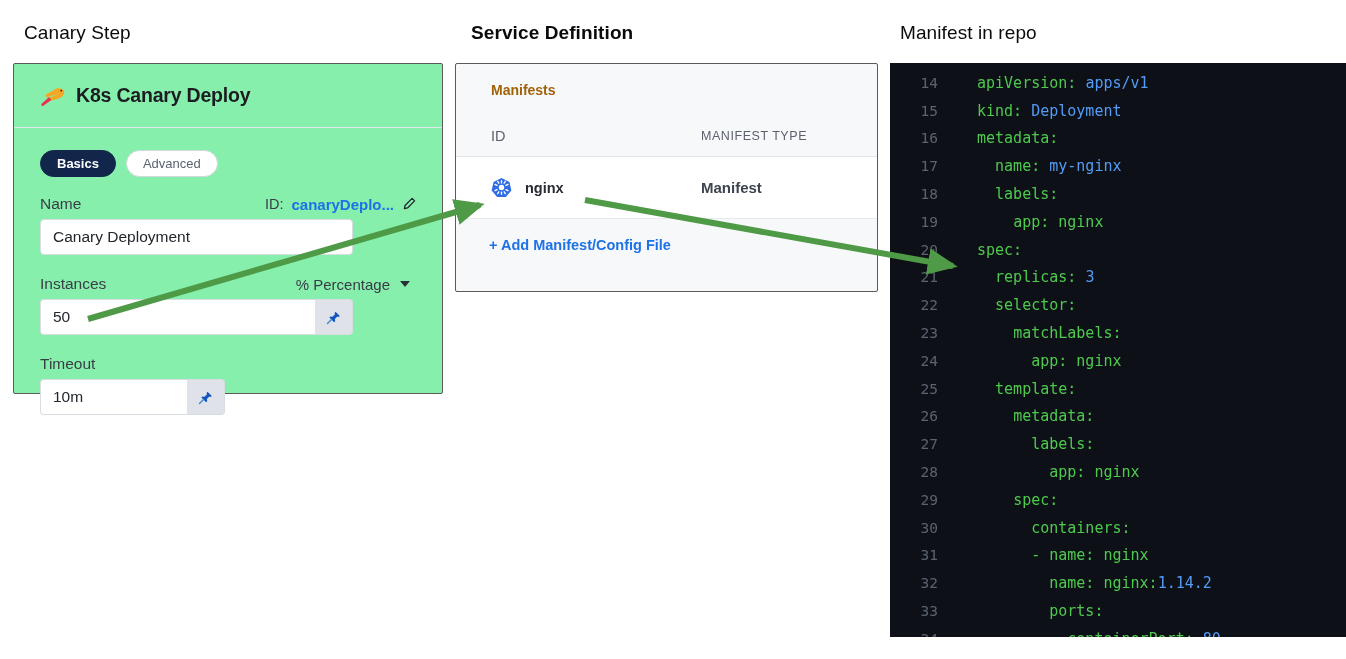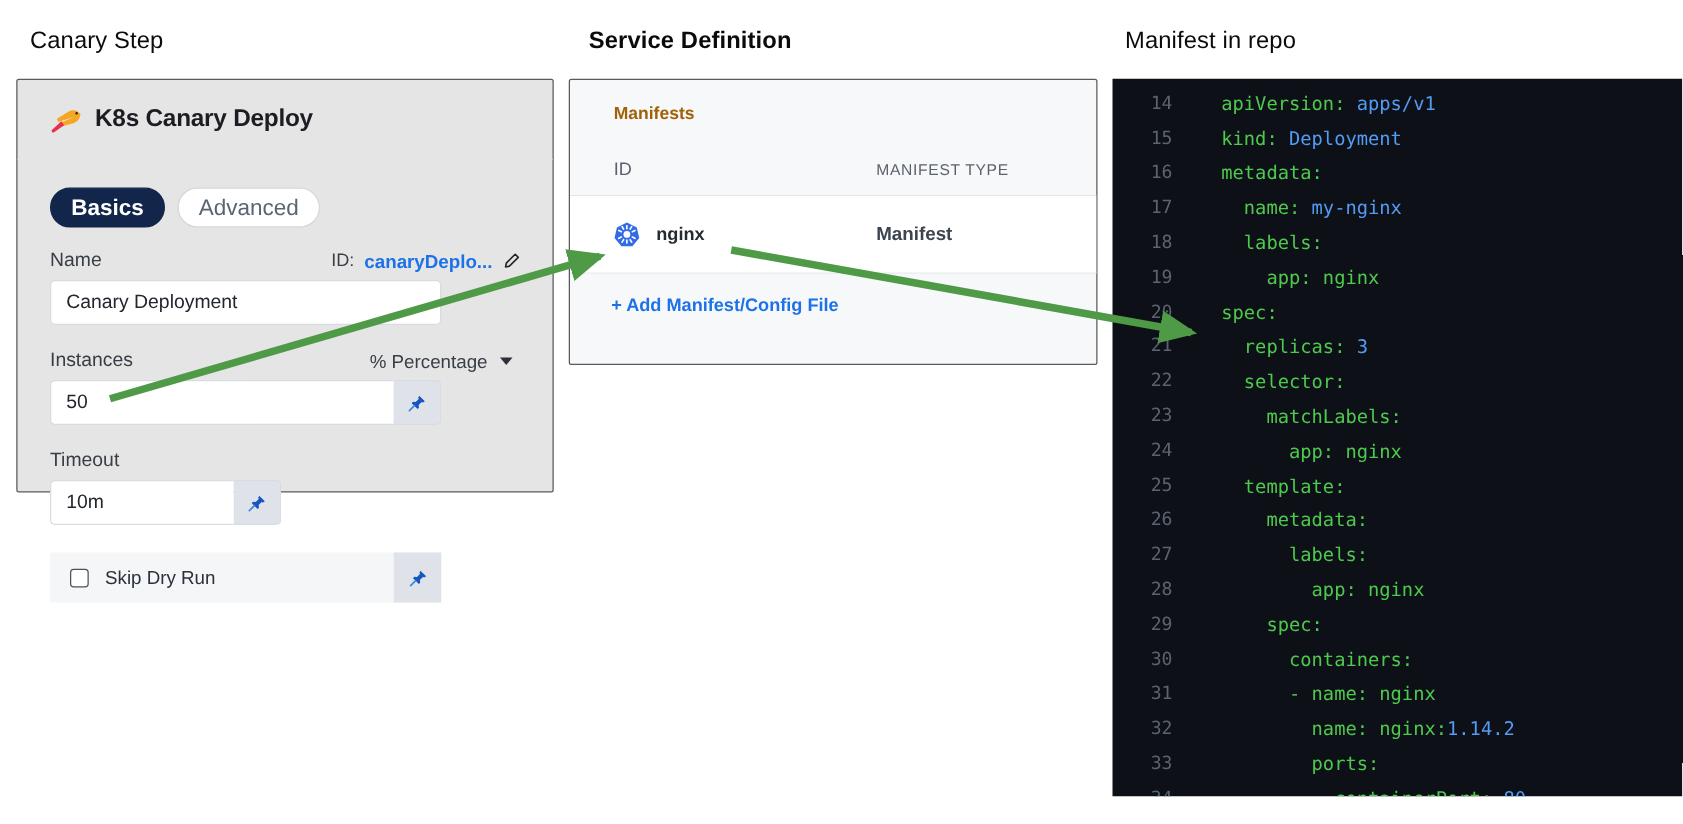--- a/index.html
+++ b/index.html
@@ -27,42 +27,42 @@
   }
   #title-canary   { left: 24px;  top: 22px; }
   #title-service  { left: 471px; top: 22px; font-weight: bold; }
   #title-manifest { left: 900px; top: 22px; }
 
   
   #canary-card {
     position: absolute;
     left: 13px; top: 63px;
     width: 430px; height: 331px;
-    background: #e5e5e5;
+    background: #86efac;
     border: 1.6px solid #5a5a5a;
     border-radius: 2px;
   }
   #canary-header {
     position: absolute;
     left: 0; top: 0; right: 0; height: 64px;
     display: flex; align-items: center;
     padding-left: 26px;
     border-bottom: 1px solid #e3e6ea;
   }
   #canary-bird-icon { width: 26px; height: 22px; flex: 0 0 auto; margin-right: 10px; }
   #canary-title {
     font-size: 19.5px; font-weight: bold; color: #1c1c22;
     letter-spacing: -.2px;
   }
 
   #canary-body { position: absolute; left: 0; top: 64px; right: 0; bottom: 0; padding: 22px 26px 0 26px; }
 
   .pill-row { display: flex; align-items: center; gap: 10px; margin-bottom: 18px; }
   .pill {
-    font-size: 18px; font-weight: bold;
+    font-size: 13px; font-weight: bold;
     border-radius: 20px; padding: 6px 16px;
     line-height: 1;
   }
   .pill-active { background: #12264b; color: #ffffff; border: 1.3px solid #12264b; }
   .pill-idle   { background: #ffffff; color: #5a6472; border: 1.3px solid #d3d8de; font-weight: normal; }
 
   .field-label-row { display: flex; align-items: center; justify-content: space-between; margin-bottom: 6px; }
   .field-label { font-size: 15.5px; color: #383d46; }
   .id-wrap { display: flex; align-items: center; gap: 8px; font-size: 14.5px; color: #383d46; margin-left: 24px; }
   .id-value { color: #1d72e8; font-weight: bold; font-size: 15px; }
@@ -257,30 +257,20 @@
           <div class="input-box">10m</div>
           <div class="pin-btn">
             <svg class="pin-icon" viewBox="0 0 16 16">
               <path d="M9.5 1.2l5.3 5.3-1.6 1-1.1-.5-2.6 2.6.3 2.3-1.2 1.1-5-5 1.1-1.2 2.3.3L9.6 4.5l-.5-1.1 1-1.6z" fill="#1556c0"></path>
               <path d="M5.9 10.1L1.6 14.4" stroke="#3d8bd8" stroke-width="1.5" stroke-linecap="round"></path>
             </svg>
           </div>
         </div>
       </div>
 
-      <div id="row-skipdry">
-        <span class="checkbox"></span>
-        <span id="skipdry-label">Skip Dry Run</span>
-        <span id="skipdry-pin">
-          <svg class="pin-icon" viewBox="0 0 16 16">
-            <path d="M9.5 1.2l5.3 5.3-1.6 1-1.1-.5-2.6 2.6.3 2.3-1.2 1.1-5-5 1.1-1.2 2.3.3L9.6 4.5l-.5-1.1 1-1.6z" fill="#1556c0"></path>
-            <path d="M5.9 10.1L1.6 14.4" stroke="#3d8bd8" stroke-width="1.5" stroke-linecap="round"></path>
-          </svg>
-        </span>
-      </div>
 
     </div>
   </div>
 
   <div id="service-card">
     <div id="manifests-heading">Manifests</div>
 
     <div class="mf-table">
       <div class="mf-head">
         <span class="c-id">ID</span>

